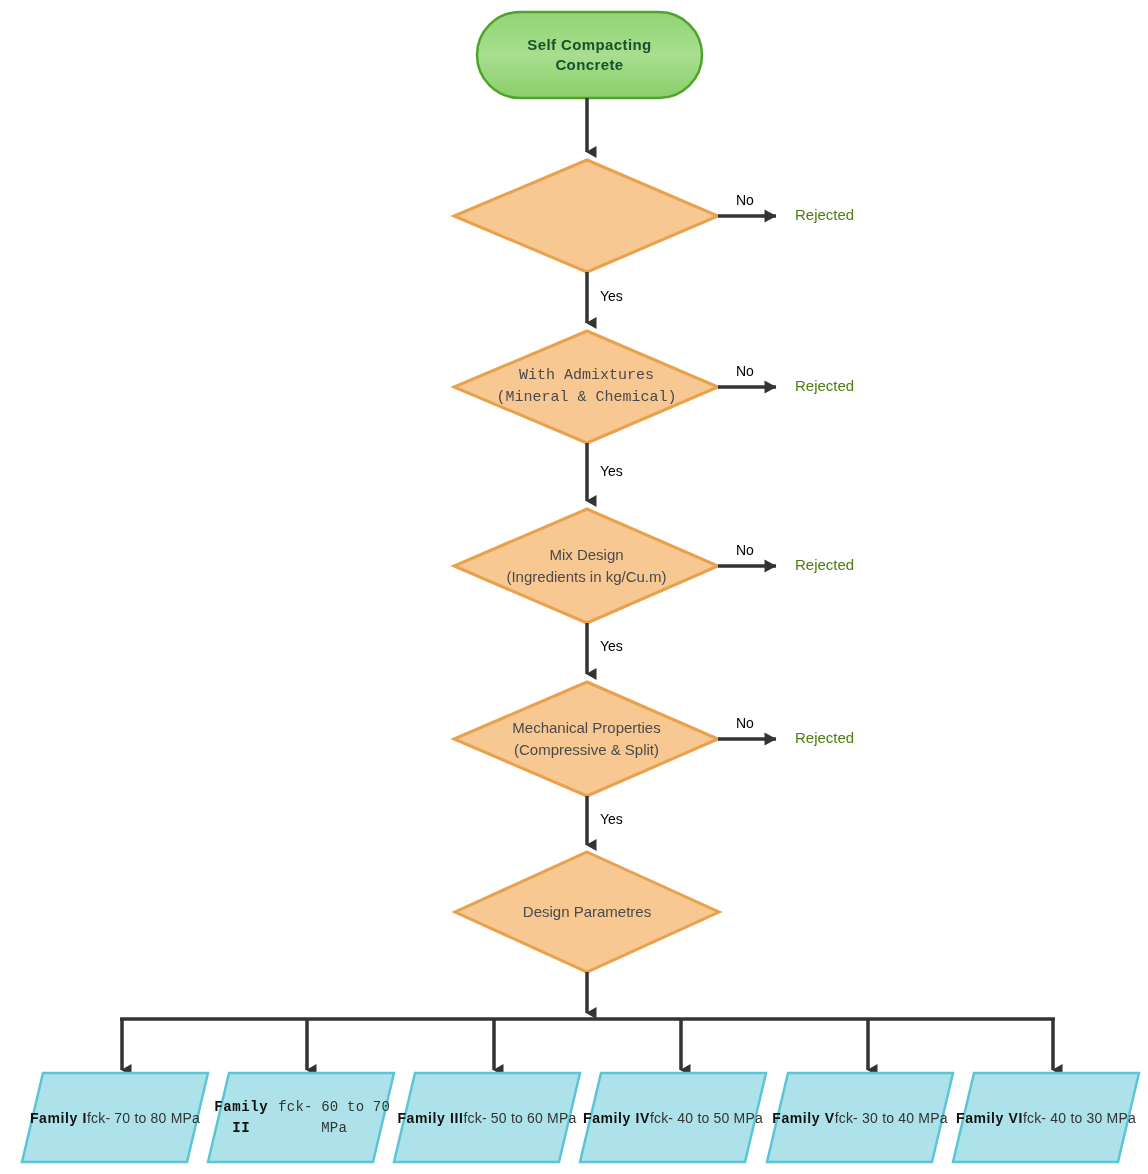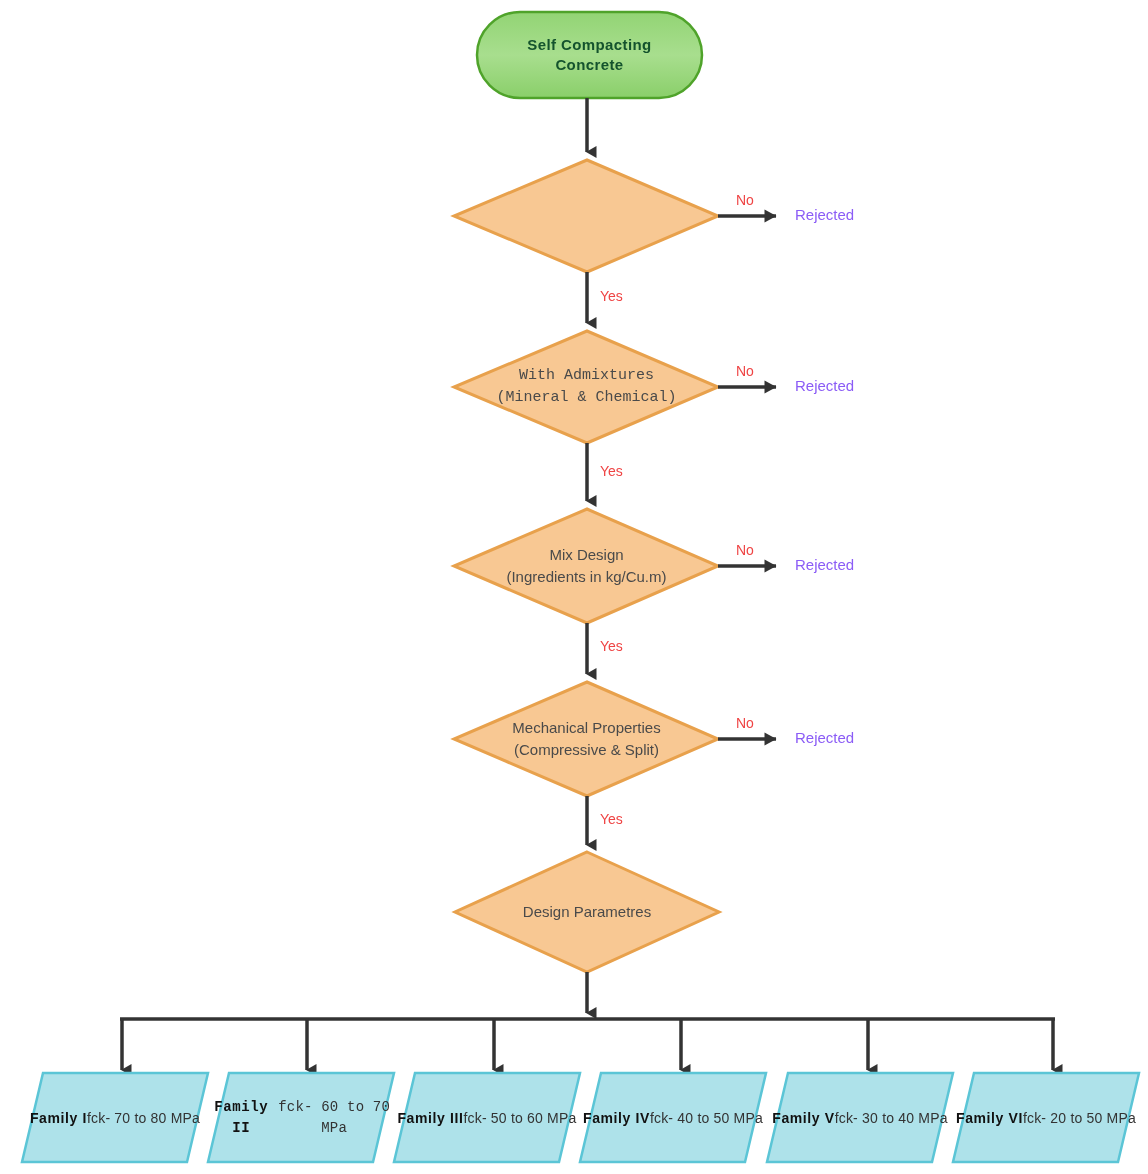--- a/index.html
+++ b/index.html
@@ -44,28 +44,28 @@
   }
   .diamond-label {
     font-size: 15px;
     font-weight: normal;
     color: #4a4a4a;
     line-height: 1.45;
   }
   .edge-label {
     position: absolute;
     font-size: 14px;
-    color: #ef4444;
+    color: #000000;
     white-space: nowrap;
     text-align: right;
   }
   .terminal-label {
     position: absolute;
     font-size: 15px;
-    color: #8b5cf6;
+    color: #4d7c0f;
     white-space: nowrap;
   }
   .family-label {
     position: absolute;
     display: flex;
     align-items: center;
     justify-content: center;
     text-align: center;
     pointer-events: none;
     line-height: 1.5;
@@ -192,16 +192,16 @@
   <div class="family-label" style="left:580px; top:1087px; width:186px; height:62px;">
     <span class="family-title">Family IV</span>
     <span class="family-sub">fck- 40 to 50 MPa</span>
   </div>
   <div class="family-label" style="left:767px; top:1087px; width:186px; height:62px;">
     <span class="family-title">Family V</span>
     <span class="family-sub">fck- 30 to 40 MPa</span>
   </div>
   <div class="family-label" style="left:953px; top:1087px; width:186px; height:62px;">
     <span class="family-title">Family VI</span>
-    <span class="family-sub">fck- 20 to 50 MPa</span>
+    <span class="family-sub">fck- 40 to 30 MPa</span>
   </div>
 
 </div>
 
 </body></html>

